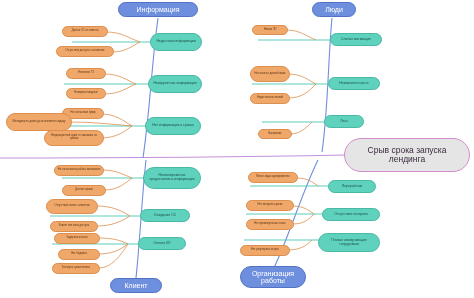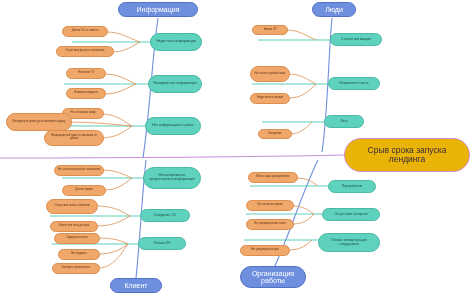--- a/index.html
+++ b/index.html
@@ -16,21 +16,21 @@
     box-sizing:border-box;
     display:flex;align-items:center;justify-content:center;
     text-align:center;
     border-radius:999px;
     line-height:1.05;
     white-space:normal;
     word-break:break-word;
     overflow:hidden;
   }
   .n-center{
-    background:#eab308;
+    background:#e5e5e5;
     border:1px solid #d48ccf;
     color:#3a2b3c;
     font-size:8.5px;
     font-weight:400;
     border-radius:17px;
     padding:2px 4px;
   }
   .n-cat{
     background:#6e8fde;
     border:1px solid #5272c4;

